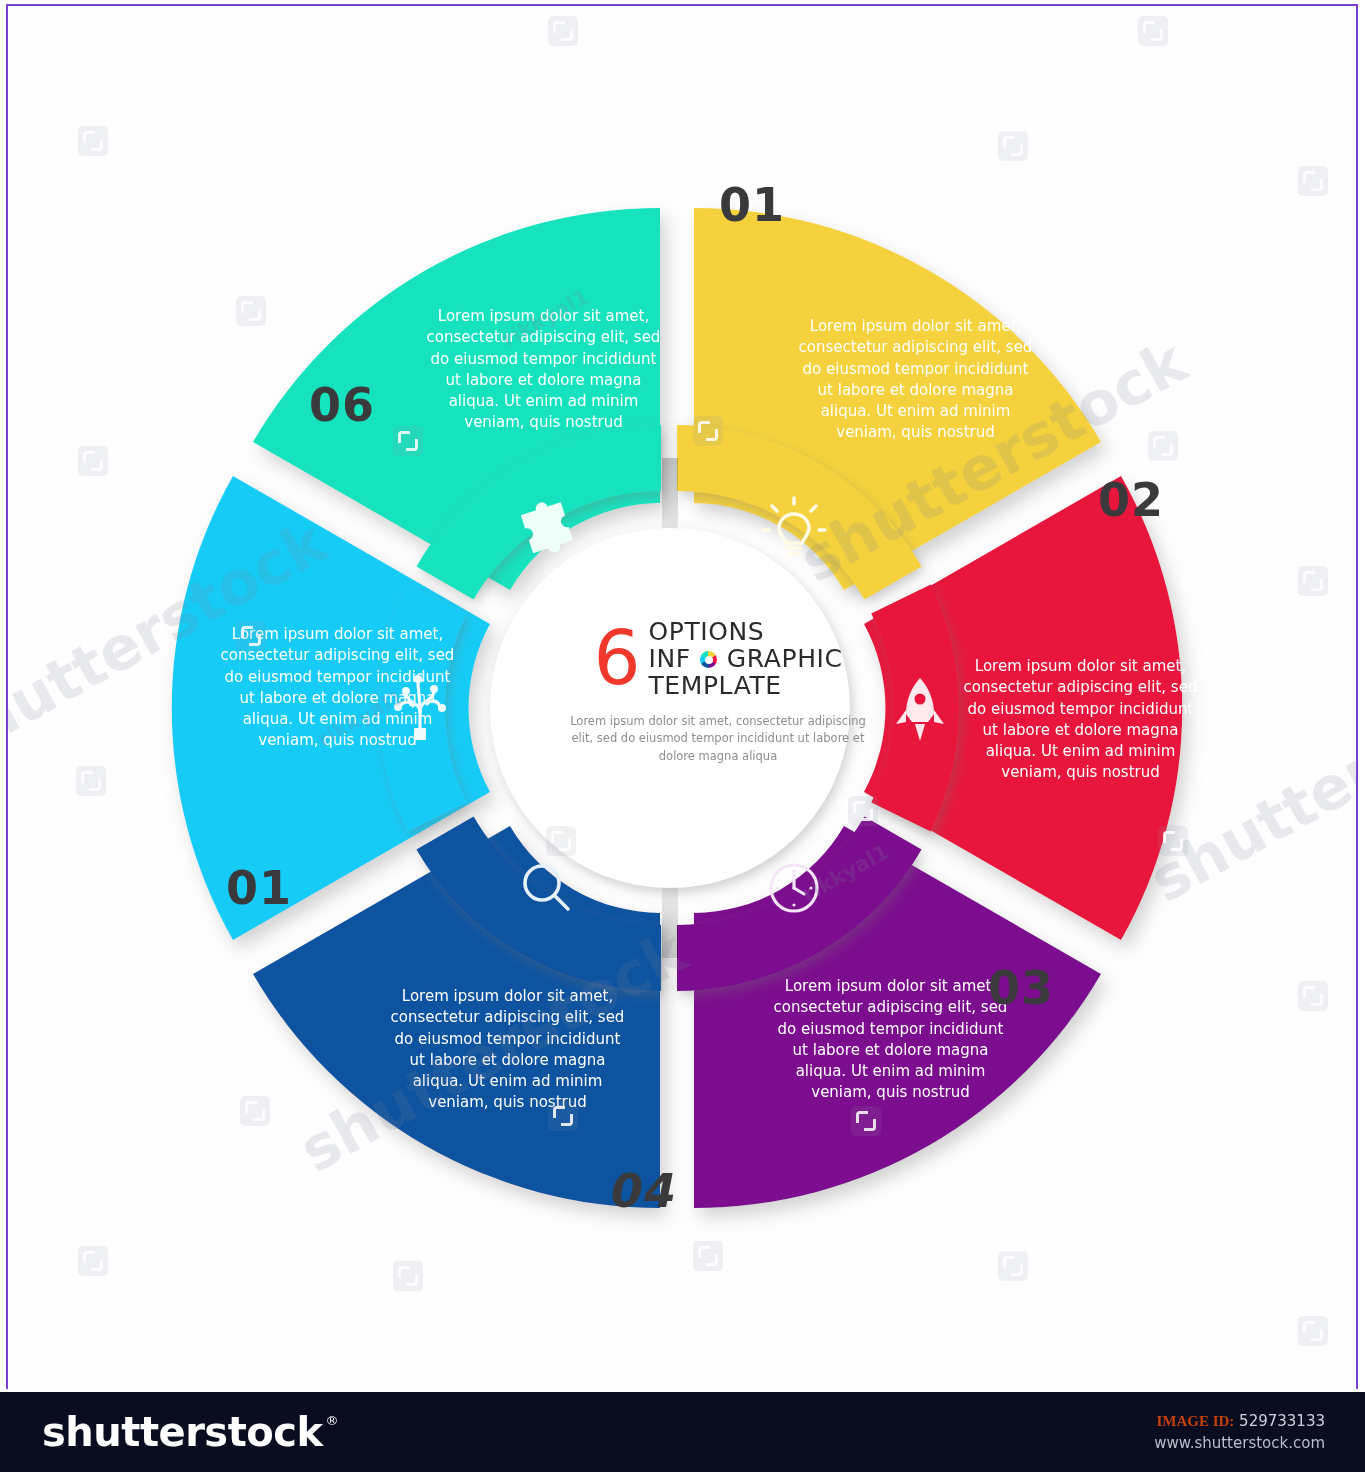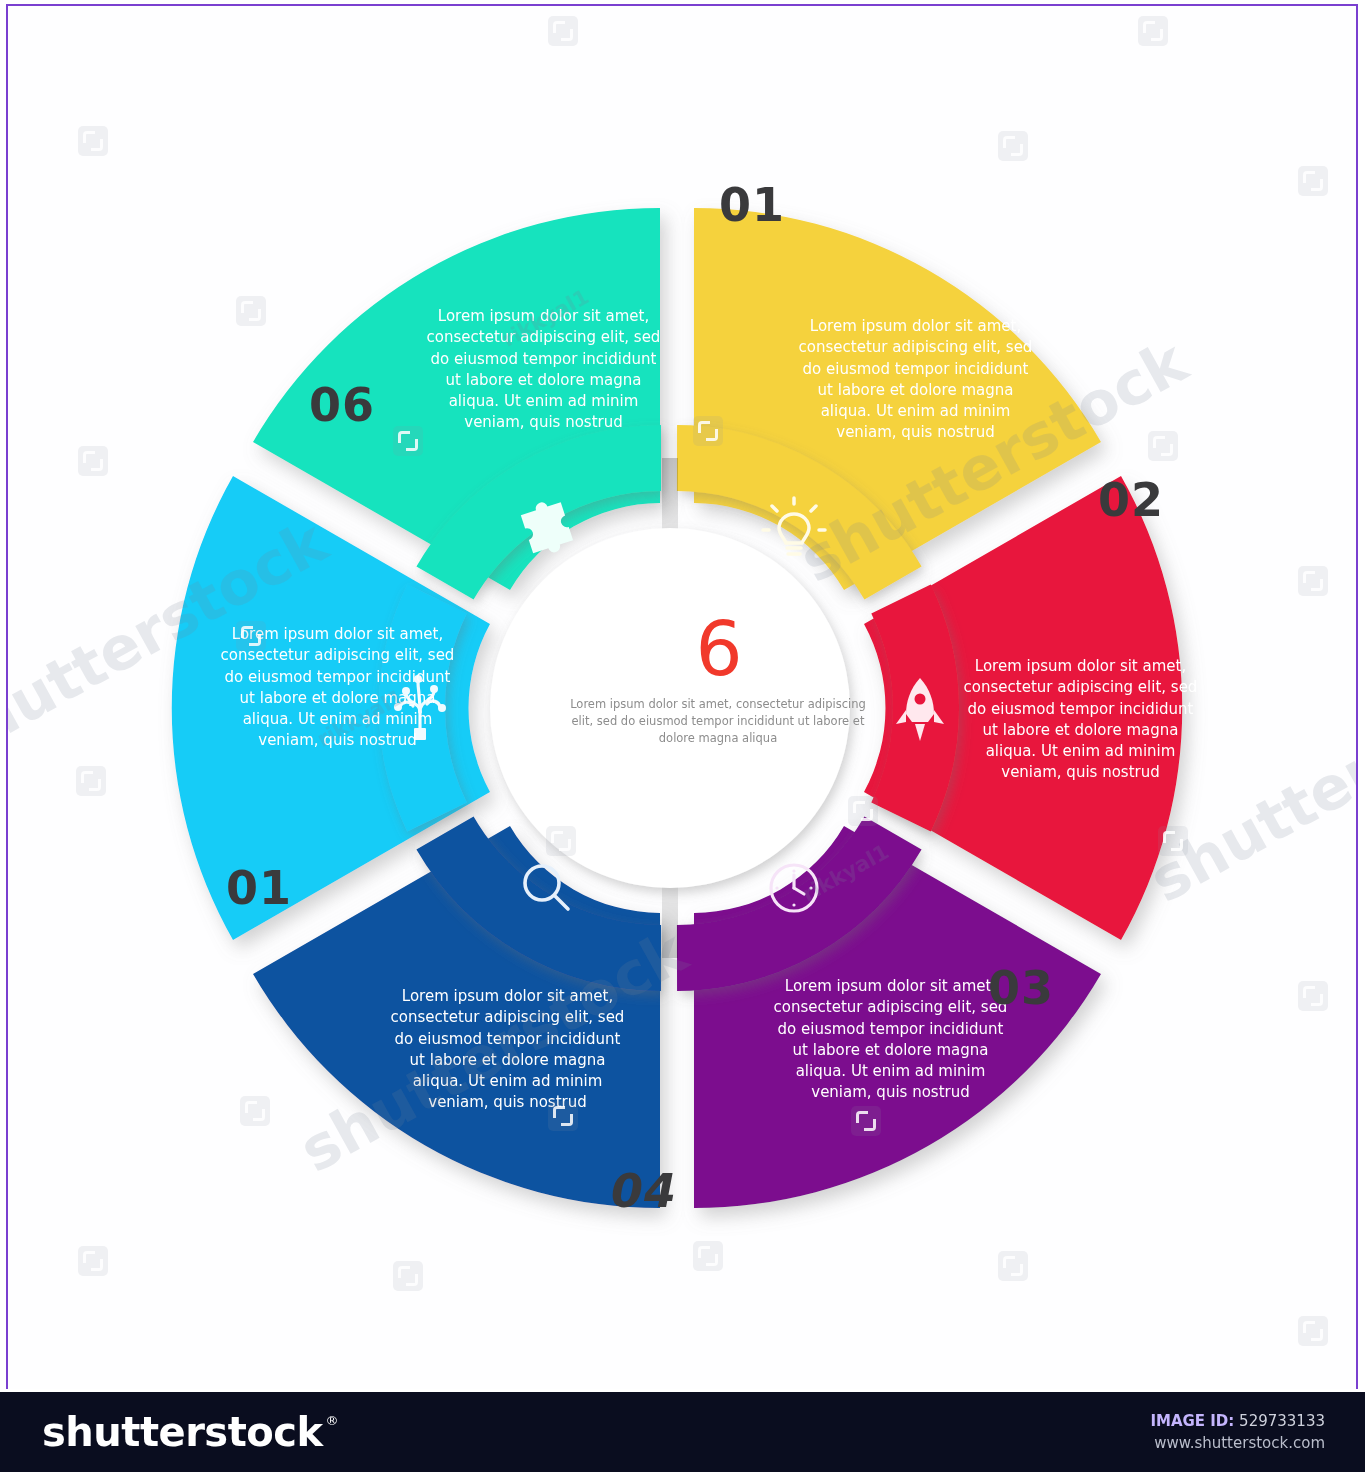--- a/index.html
+++ b/index.html
@@ -216,21 +216,21 @@
     font-weight: 400;
   }
   #footer-right {
     margin-right: 40px;
     text-align: right;
     color: #cfd2dd;
     font-size: 15px;
     line-height: 1.5;
     font-family: "DejaVu Sans", sans-serif;
   }
-  #footer-right .idline strong { color: #c4b5fd; font-weight: 700; }
+  #footer-right .idline strong { color: #c2410c; font-weight: 700; font-family: Liberation Serif, serif; }
   #footer-right .urlline { color: #b9bdcb; }
 </style>
 </head>
 <body>
 
 <div id="page">
   <div id="artboard">
 
     <div id="wheel-wrap">
       <svg id="wheel-svg" width="1100" height="1160" viewBox="0 0 1100 1160">
@@ -388,20 +388,29 @@
     <div class="step-num" style="left:711px; top:172px;">01</div>
     <div class="step-num" style="left:1090px; top:467px;text-align:right;">02</div>
     <div class="step-num" style="left:980px; top:955px;">03</div>
     <div class="step-num" style="left:603px; top:1158px;font-style:italic;">04</div>
     <div class="step-num" style="left:218px; top:855px;">01</div>
     <div class="step-num" style="left:265px; top:372px;margin-left:36px;">06</div>
 
     <div class="centre-block">
       <div class="centre-title-row">
         <div class="big-six">6</div>
+        <div class="title-lines">
+          <span class="ln">OPTIONS</span>
+          <span class="ln infog">
+            <span>INF</span>
+            <span class="donut-o"></span>
+            <span>GRAPHIC</span>
+          </span>
+          <span class="ln">TEMPLATE</span>
+        </div>
       </div>
       <div class="centre-sub">Lorem ipsum dolor sit amet, consectetur adipiscing elit, sed do eiusmod tempor incididunt ut labore et dolore magna aliqua</div>
     </div>
 
     <div id="watermark-layer">
       <div class="wm-word" style="left:270px; top:1010px;">shutterstock</div>
       <div class="wm-word" style="left:770px; top:420px;">shutterstock</div>
       <div class="wm-word" style="left:1120px; top:740px;">shutterstock</div>
       <div class="wm-word" style="left:-90px; top:600px;">shutterstock</div>
       <div class="wm-small" style="left:490px; top:300px;">rikkyal1</div>

